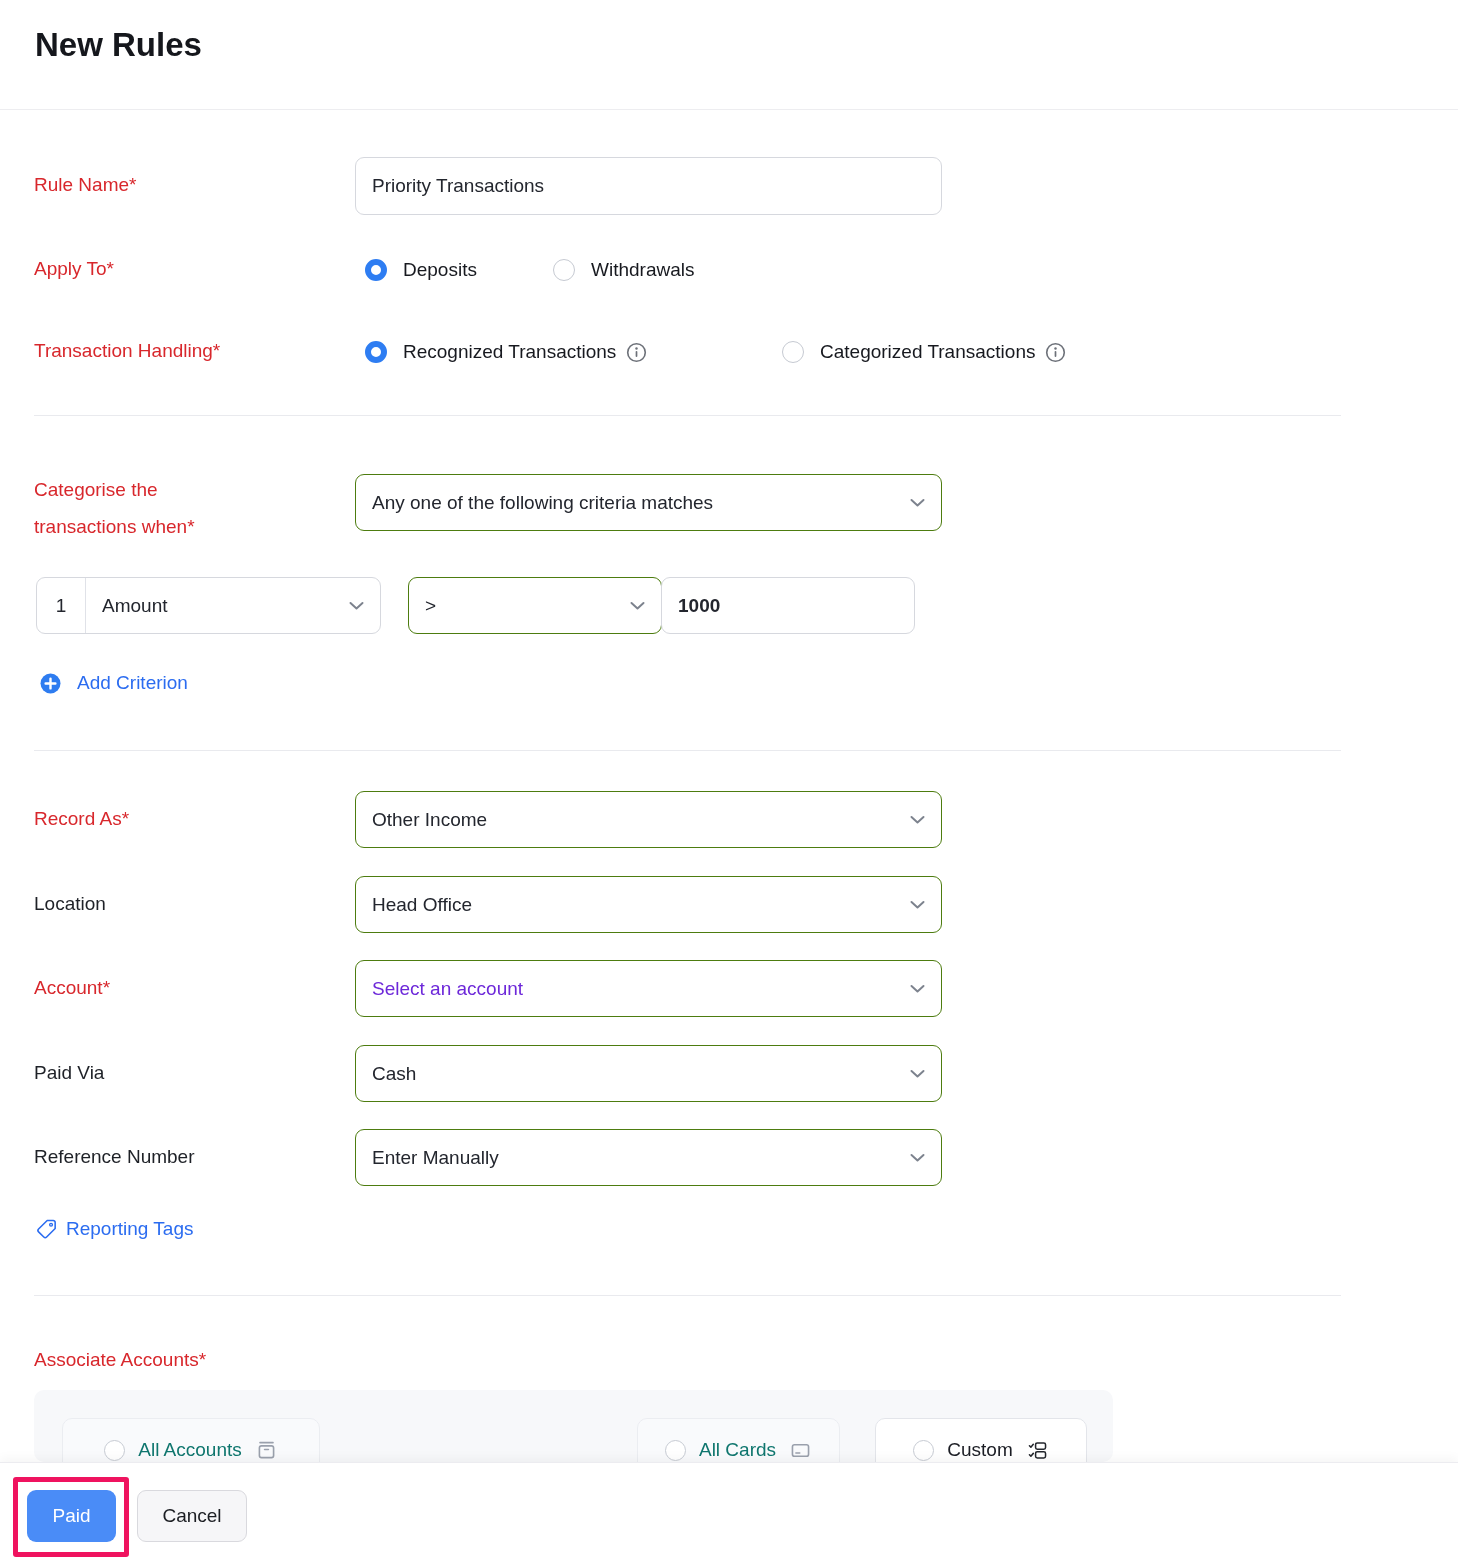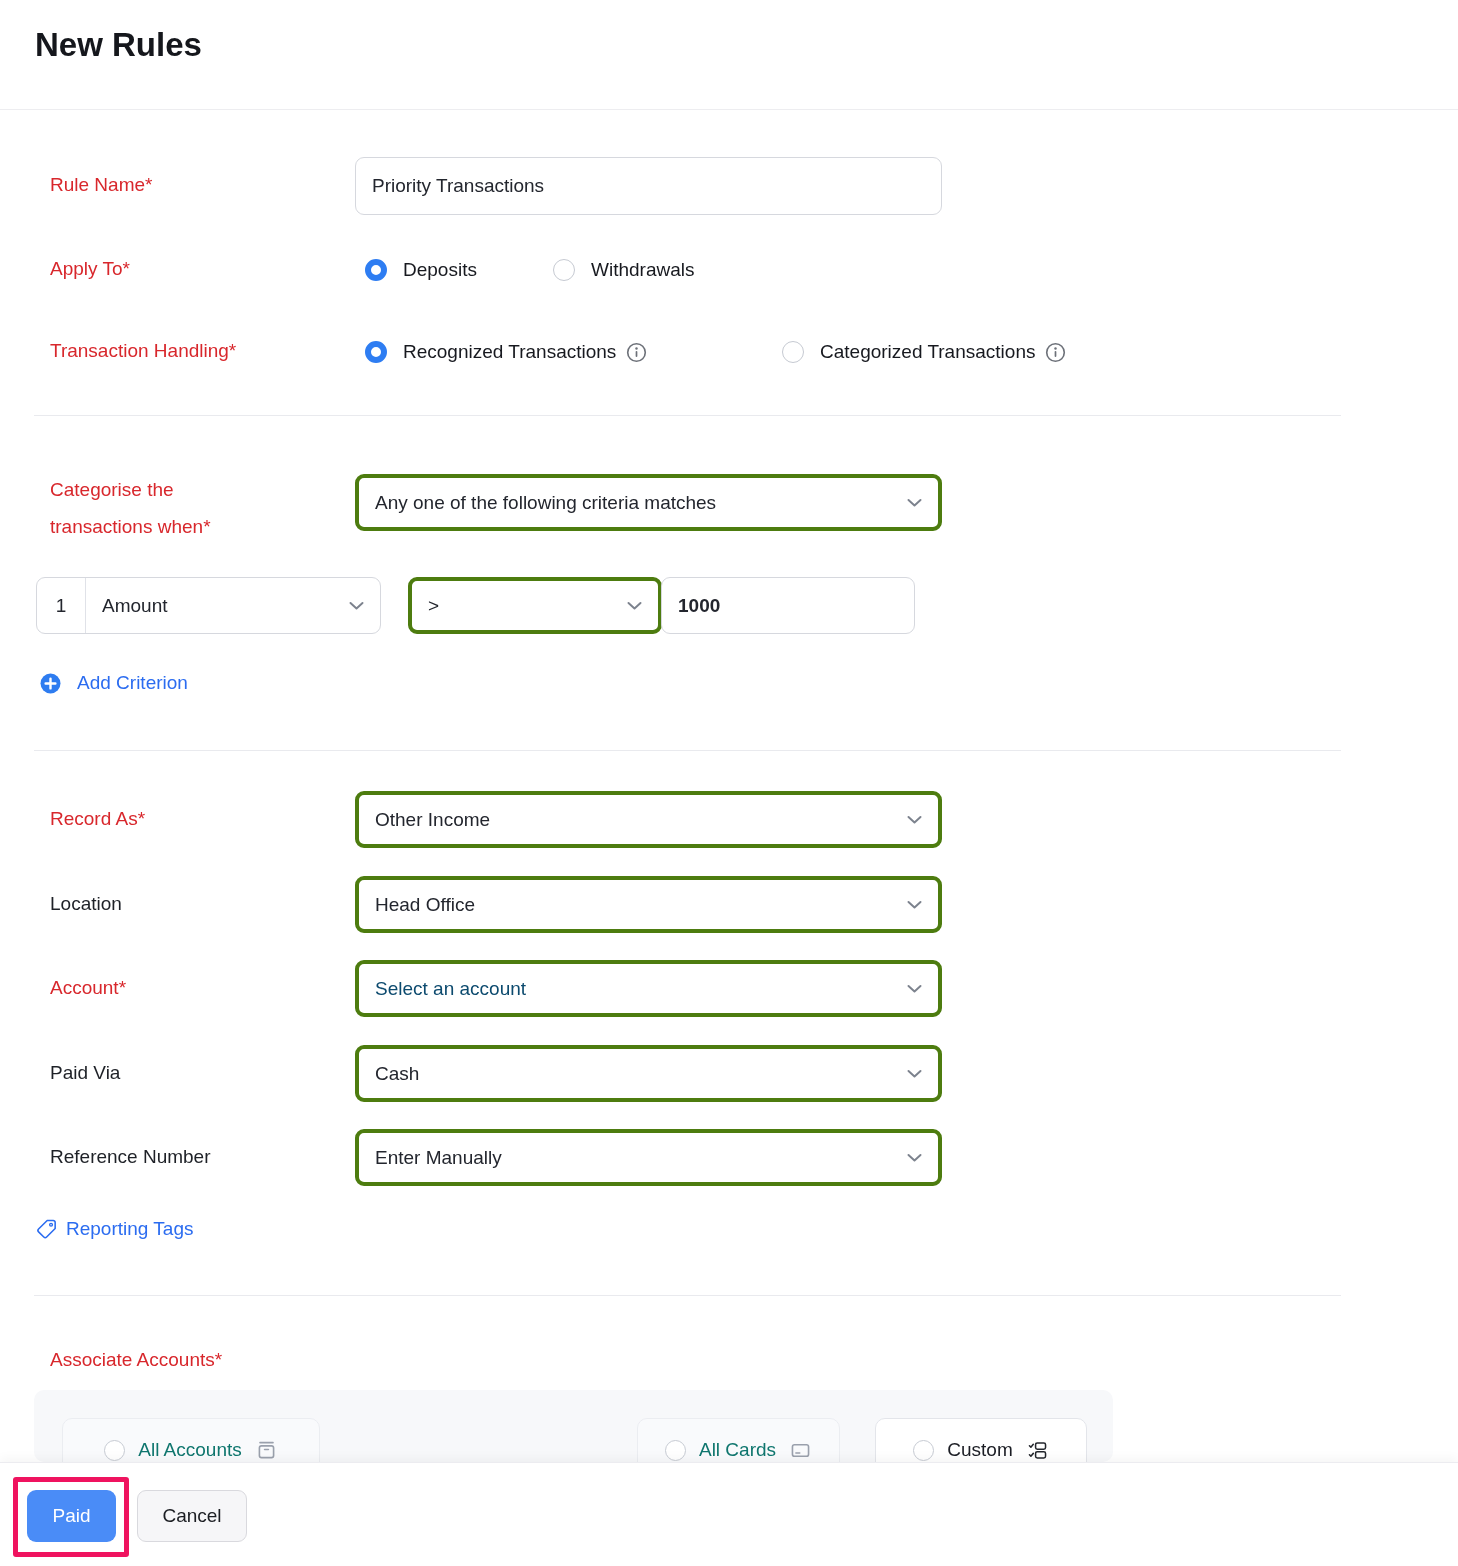--- a/index.html
+++ b/index.html
@@ -7,34 +7,34 @@
     position:relative;width:1458px;height:1566px;background:#fff;overflow:hidden;
     font-family:"Liberation Sans","DejaVu Sans",sans-serif;color:#1e2127;
   }
   .abs{position:absolute;}
   *{box-sizing:border-box;}
 
   .page-title{left:35px;top:26px;font-size:33px;font-weight:600;color:#15171c;}
   .header-divider{left:0;top:109px;width:1458px;height:1px;background:#ededf0;}
   .divider{left:34px;width:1307px;height:1px;background:#e9eaee;}
 
-  .label{left:50px;font-size:19px;color:#1e2127;line-height:22px;}
+  .label{left:34px;font-size:19px;color:#1e2127;line-height:22px;}
   .label.red{color:#d8272c;}
   .label.two-line{line-height:37px;}
 
   .text-input{
     border:1px solid #d6d8de;border-radius:9px;font-size:19px;color:#23262e;
     padding:0 16px;outline:none;background:#fff;font-family:inherit;
   }
   .select{
-    height:57px;border:4px solid #4d7c0f;border-radius:9px;background:#fff;
+    height:57px;border:1px solid #4d7c0f;border-radius:9px;background:#fff;
     display:flex;align-items:center;padding:0 46px 0 16px;font-size:19px;color:#23262e;cursor:pointer;
   }
   .select .chev{position:absolute;right:16px;top:50%;transform:translateY(-50%);line-height:0;}
-  .placeholder{color:#0c4a6e;}
+  .placeholder{color:#6d28d9;}
 
   .radio-row{display:flex;align-items:flex-end;height:24px;}
   .radio-option{display:flex;align-items:center;cursor:pointer;}
   .radio{width:22px;height:22px;border-radius:50%;background:#fff;border:1.5px solid #c6cad2;flex:none;}
   .radio.selected{border:6.8px solid #2e7df2;}
   .radio-label{margin-left:16px;font-size:19px;font-weight:500;color:#17191f;white-space:nowrap;}
   .info{margin-left:10px;line-height:0;cursor:pointer;}
 
   .criterion-group{
     left:36px;top:577px;width:345px;height:57px;border:1px solid #d6d8de;border-radius:9px;

